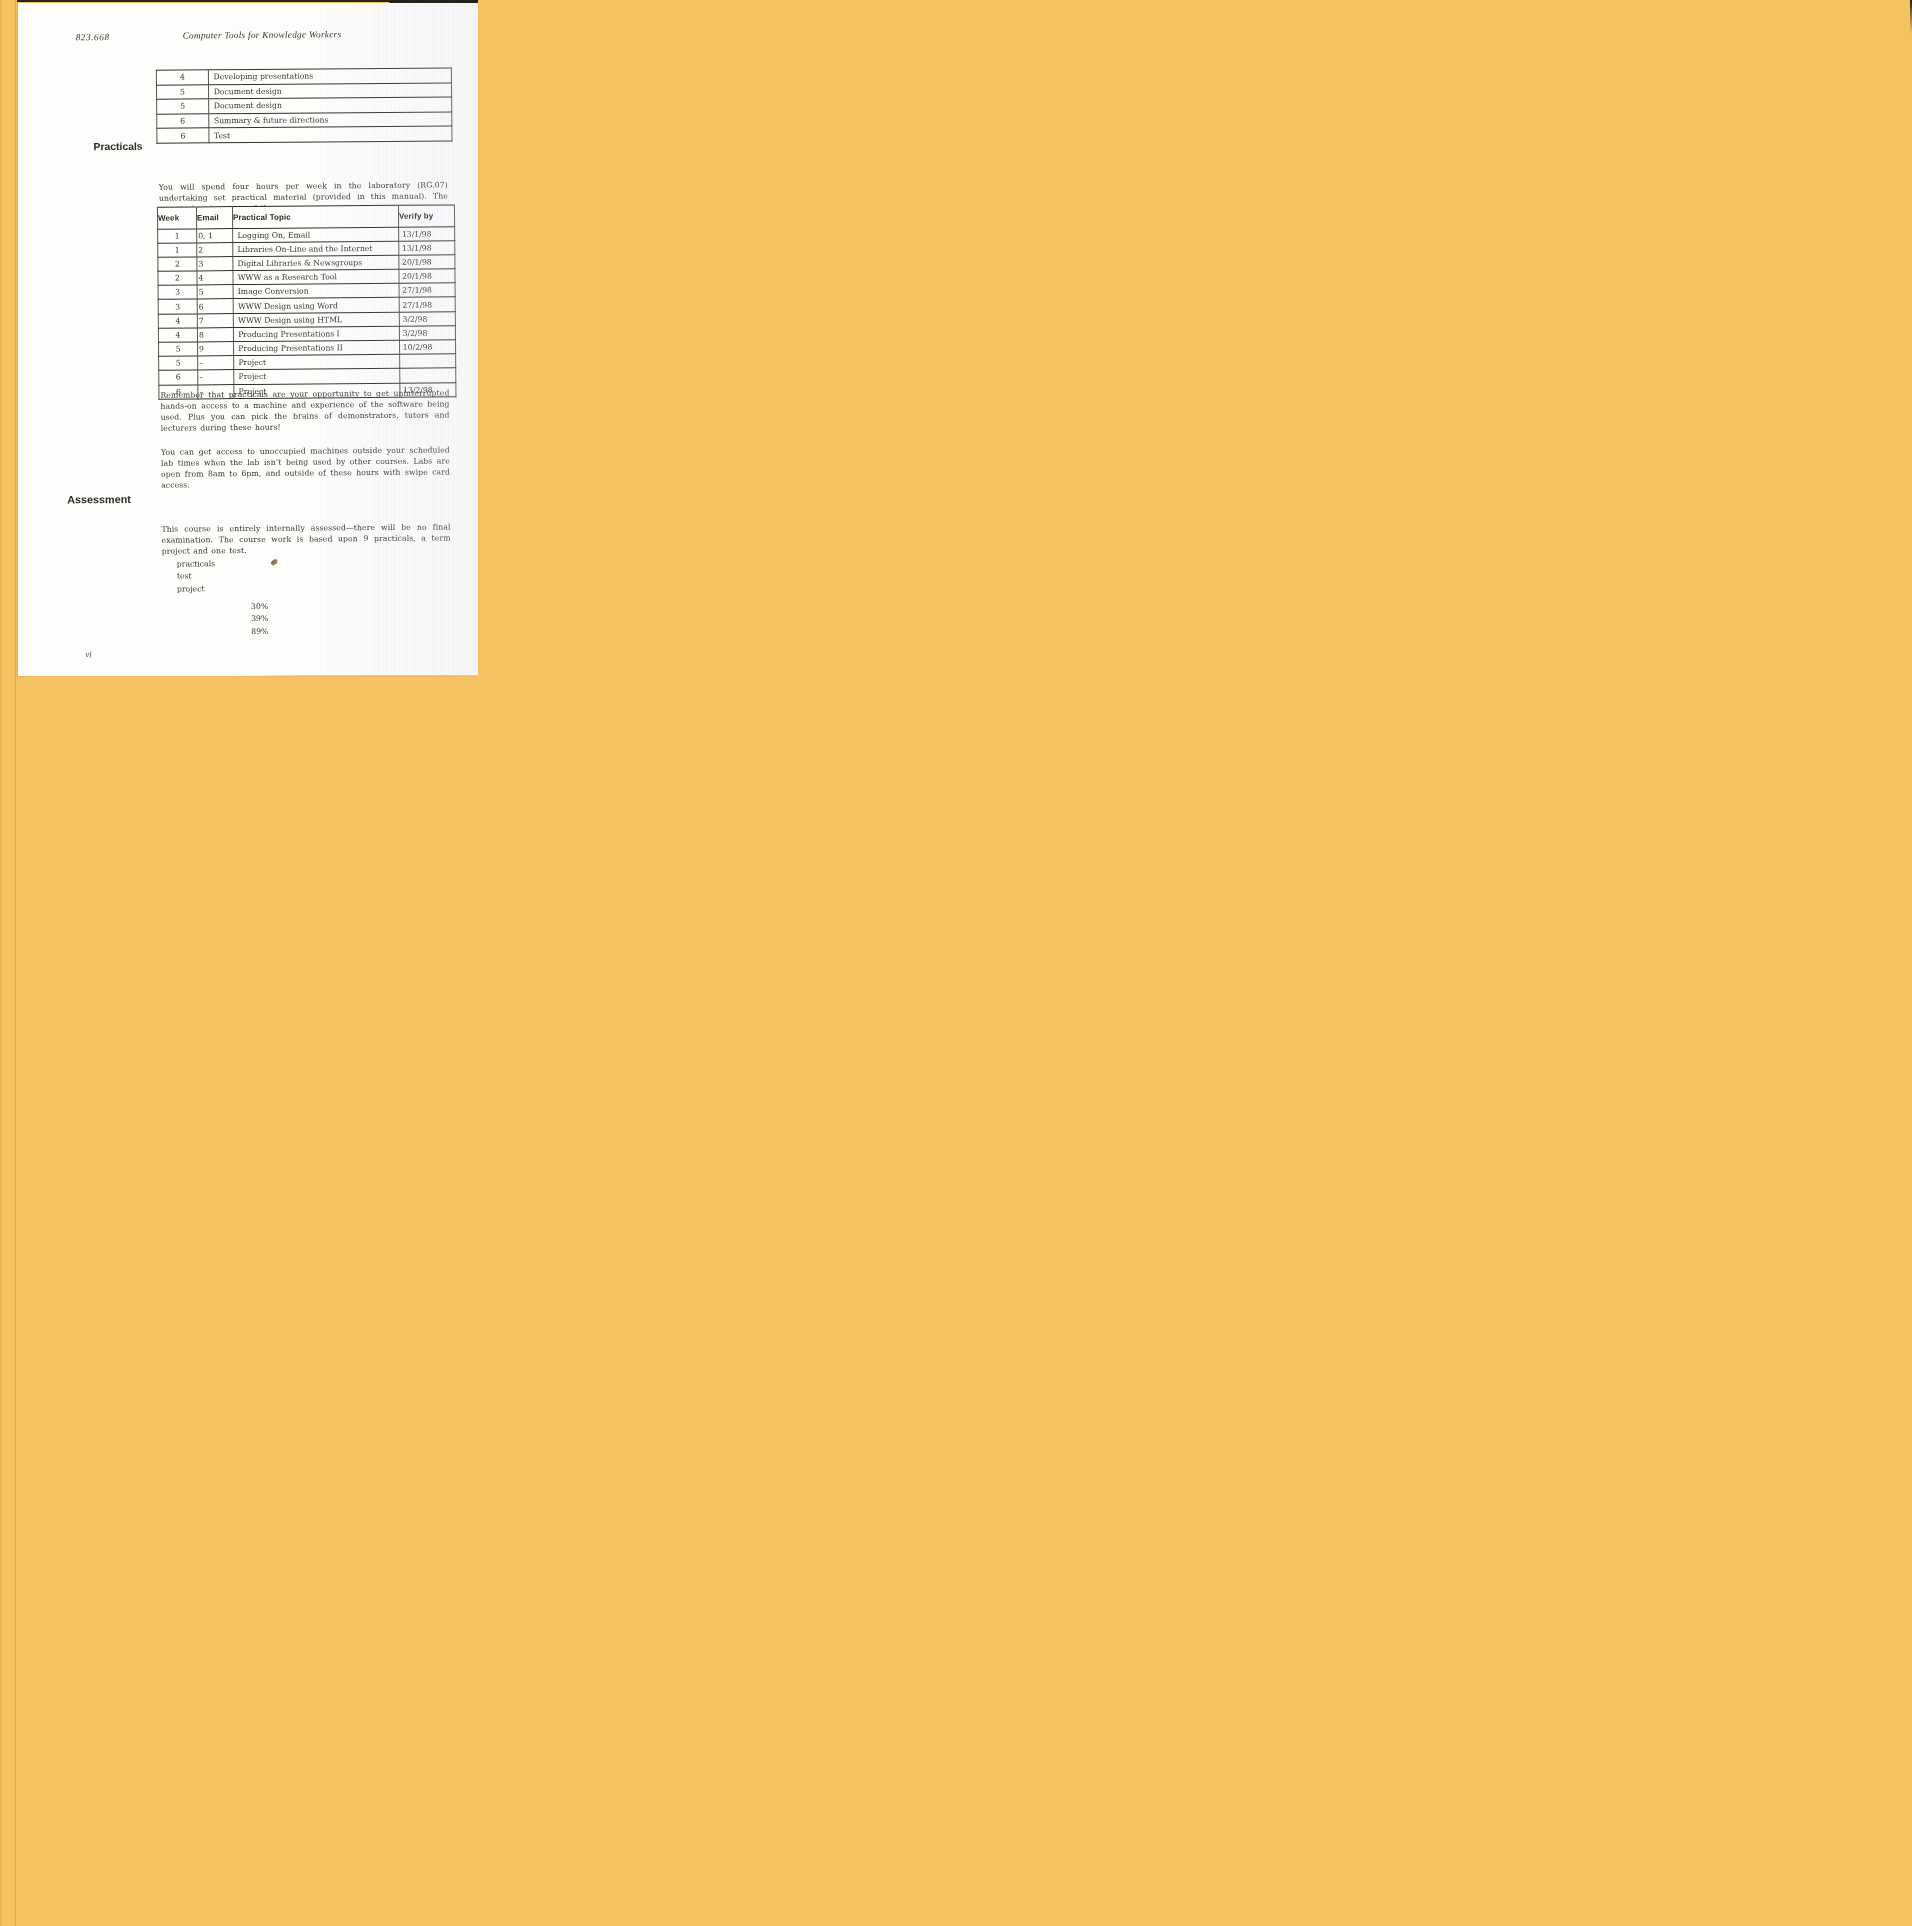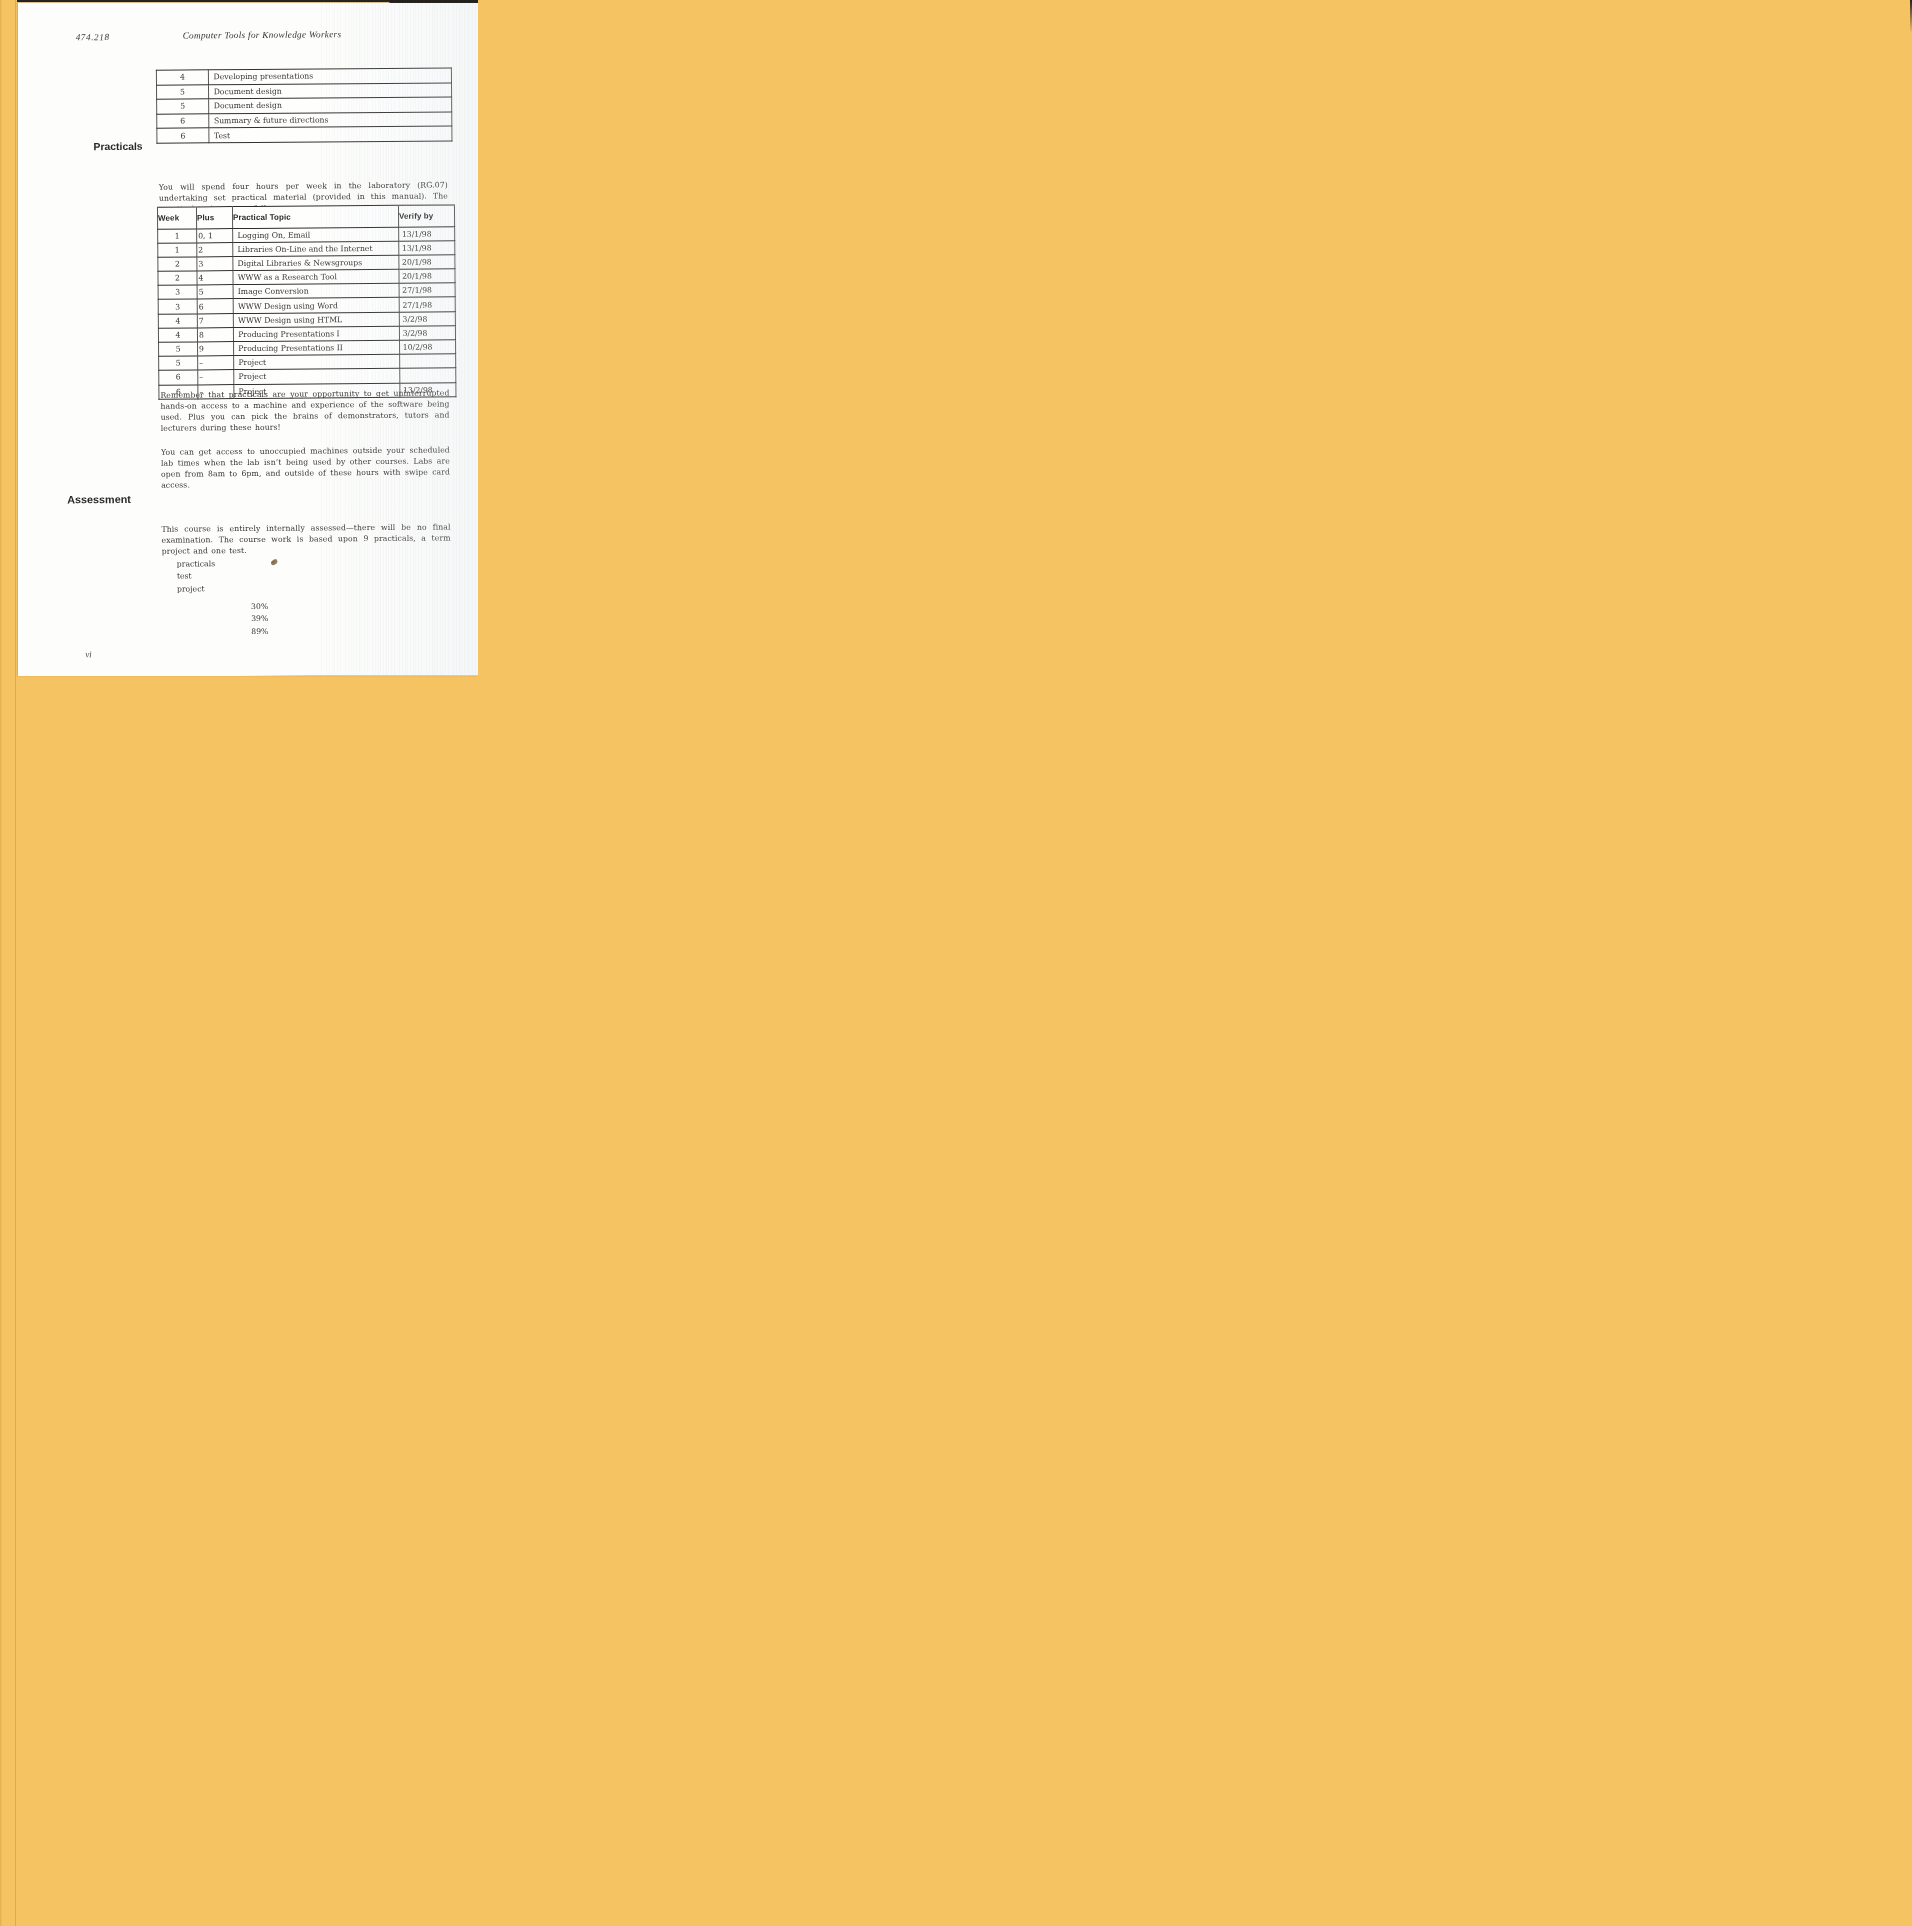--- a/index.html
+++ b/index.html
@@ -86,21 +86,21 @@
 
 <div class="cover-left-shade"></div>
 <div class="cover-crease"></div>
 <div class="scan-top"></div>
 <div class="scan-top-right"></div>
 <div class="scan-right"></div>
 
 <div class="page">
   <div class="content">
 
-    <span class="course-code">474.218</span>
+    <span class="course-code">823.668</span>
     <span class="doc-title">Computer Tools for Knowledge Workers</span>
 
     <div class="lec-wrap">
       <table class="lec-table">
         <tbody>
             <tr>
           <td class="lec-week">4</td>
           <td class="lec-topic">Developing presentations</td>
         </tr>
         <tr>
@@ -124,21 +124,21 @@
     </div>
 
     <div class="h-practicals">Practicals</div>
     <p class="para p-intro">You will spend four hours per week in the laboratory (RG.07) undertaking set practical material (provided in this manual). The practical topics are as follows:</p>
 
     <div class="pt-wrap">
       <table class="pt-table">
         <tbody>
             <tr>
           <th class="c-week">Week</th>
-          <th class="c-prac">Plus</th>
+          <th class="c-prac">Email</th>
           <th class="c-topic">Practical Topic</th>
           <th class="c-verify">Verify by</th>
         </tr>
         <tr>
           <td class="c-week">1</td>
           <td class="c-prac">0, 1</td>
           <td class="c-topic">Logging On, Email</td>
           <td class="c-verify">13/1/98</td>
         </tr>
         <tr>

